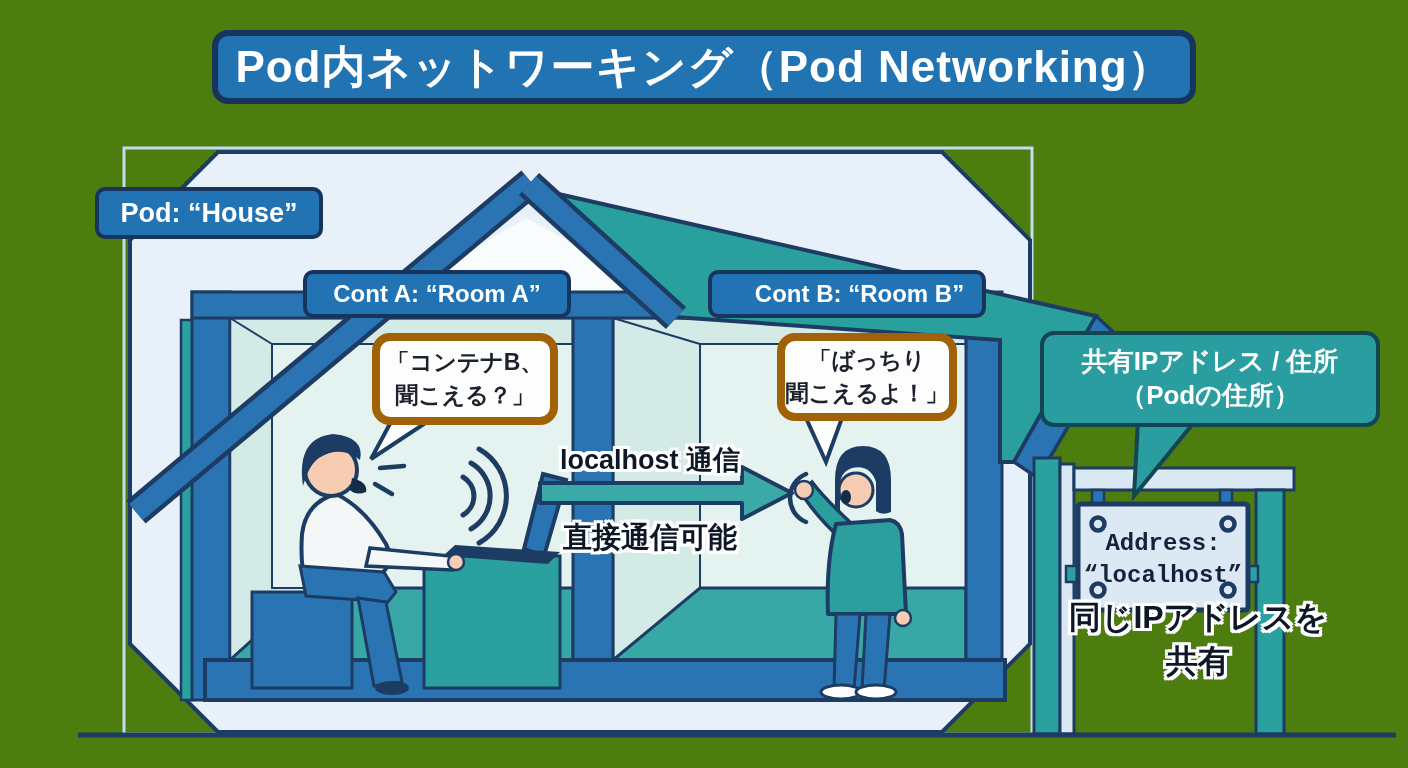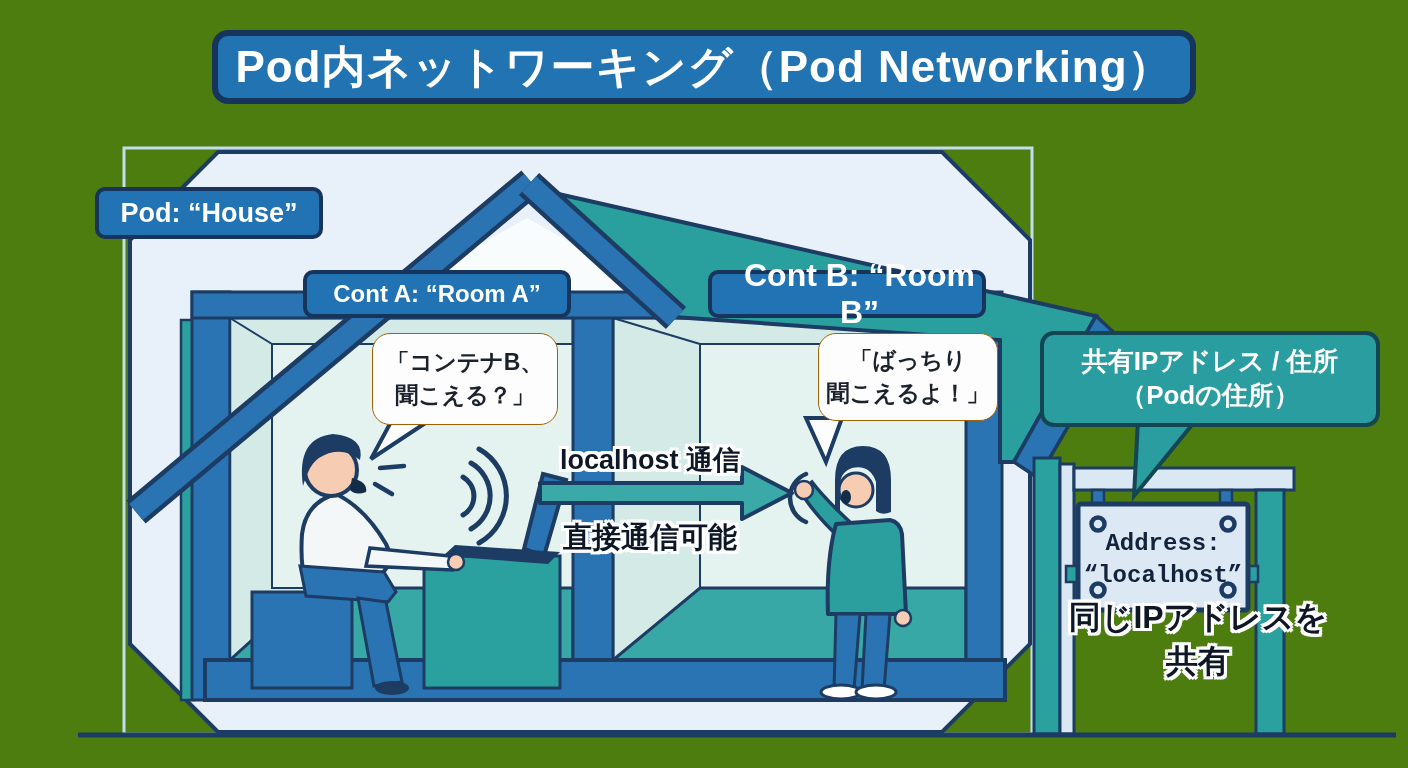--- a/index.html
+++ b/index.html
@@ -2,21 +2,21 @@
 <html><head>
 <meta charset="utf-8">
 <style>
   html,body{margin:0;padding:0;background:#ffffff;}
   body{font-family:"Liberation Sans","DejaVu Sans",sans-serif;}
   #canvas{position:relative;width:1408px;height:768px;background:#4d7c0f;overflow:hidden;}
   #scene{position:absolute;left:0;top:0;}
   .abs{position:absolute;box-sizing:border-box;display:flex;align-items:center;justify-content:center;text-align:center;}
   .col{flex-direction:column;}
   .label-blue{background:#2273b3;border:4px solid #17345c;border-radius:10px;color:#ffffff;font-weight:bold;z-index:3;}
-  .bubble-white{background:#fdfdfe;border:1px solid #a16207;border-radius:18px;color:#1c222c;font-weight:bold;z-index:3;line-height:1.45;}
+  .bubble-white{background:#fdfdfe;border:8px solid #a16207;border-radius:18px;color:#1c222c;font-weight:bold;z-index:3;line-height:1.45;}
   .bubble-teal{background:#2a9da0;border:4px solid #134652;border-radius:14px;color:#ffffff;font-weight:bold;z-index:3;line-height:1.3;}
   .halo{z-index:3;font-weight:bold;color:#0e1726;
     text-shadow:-3px -3px 0 #fff,3px -3px 0 #fff,-3px 3px 0 #fff,3px 3px 0 #fff,-3px 0 0 #fff,3px 0 0 #fff,0 -3px 0 #fff,0 3px 0 #fff;}
   .title-banner{background:#2273b2;border:6px solid #17345c;border-radius:16px;color:#ffffff;font-weight:bold;font-size:44px;letter-spacing:1px;z-index:3;}
   .plate-text{color:#13233b;font-weight:bold;z-index:3;line-height:1.35;font-family:Liberation Mono, monospace;}
 </style>
 </head>
 <body>
 
 <div id="canvas">
@@ -130,28 +130,28 @@
 
     <line x1="78" y1="735" x2="1396" y2="735" stroke="#1d3c64" stroke-width="5"></line>
   </svg>
 
   <div class="abs title-banner" style="left:212px;top:30px;width:984px;height:74px;">Pod内ネットワーキング（Pod Networking）</div>
 
   <div class="abs label-blue" style="left:95px;top:146px;width:228px;height:52px;font-size:27px;margin-top:41px;">Pod: “House”</div>
 
   <div class="abs label-blue" style="left:303px;top:270px;width:268px;height:48px;font-size:24px;">Cont A: “Room A”</div>
 
-  <div class="abs label-blue" style="left:708px;top:270px;width:278px;height:48px;font-size:32px;padding-left:25px;">Cont B: “Room B”</div>
+  <div class="abs label-blue" style="left:708px;top:270px;width:278px;height:48px;font-size:24px;padding-left:25px;">Cont B: “Room B”</div>
 
   <div class="abs col bubble-white" style="left:372px;top:333px;width:186px;height:92px;font-size:23px;">
     <div>「コンテナB、</div>
     <div>聞こえる？」</div>
   </div>
 
-  <div class="abs col bubble-white" style="left:818px;top:333px;width:180px;height:88px;font-size:23px;">
+  <div class="abs col bubble-white" style="left:777px;top:333px;width:180px;height:88px;font-size:23px;">
     <div>「ばっちり</div>
     <div>聞こえるよ！」</div>
   </div>
 
   <div class="abs halo" style="left:530px;top:442px;width:240px;height:36px;font-size:27px;">localhost 通信</div>
 
   <div class="abs halo" style="left:530px;top:518px;width:240px;height:40px;font-size:29px;">直接通信可能</div>
 
   <div class="abs col bubble-teal" style="left:1040px;top:331px;width:340px;height:96px;font-size:26px;">
     <div>共有IPアドレス / 住所</div>

